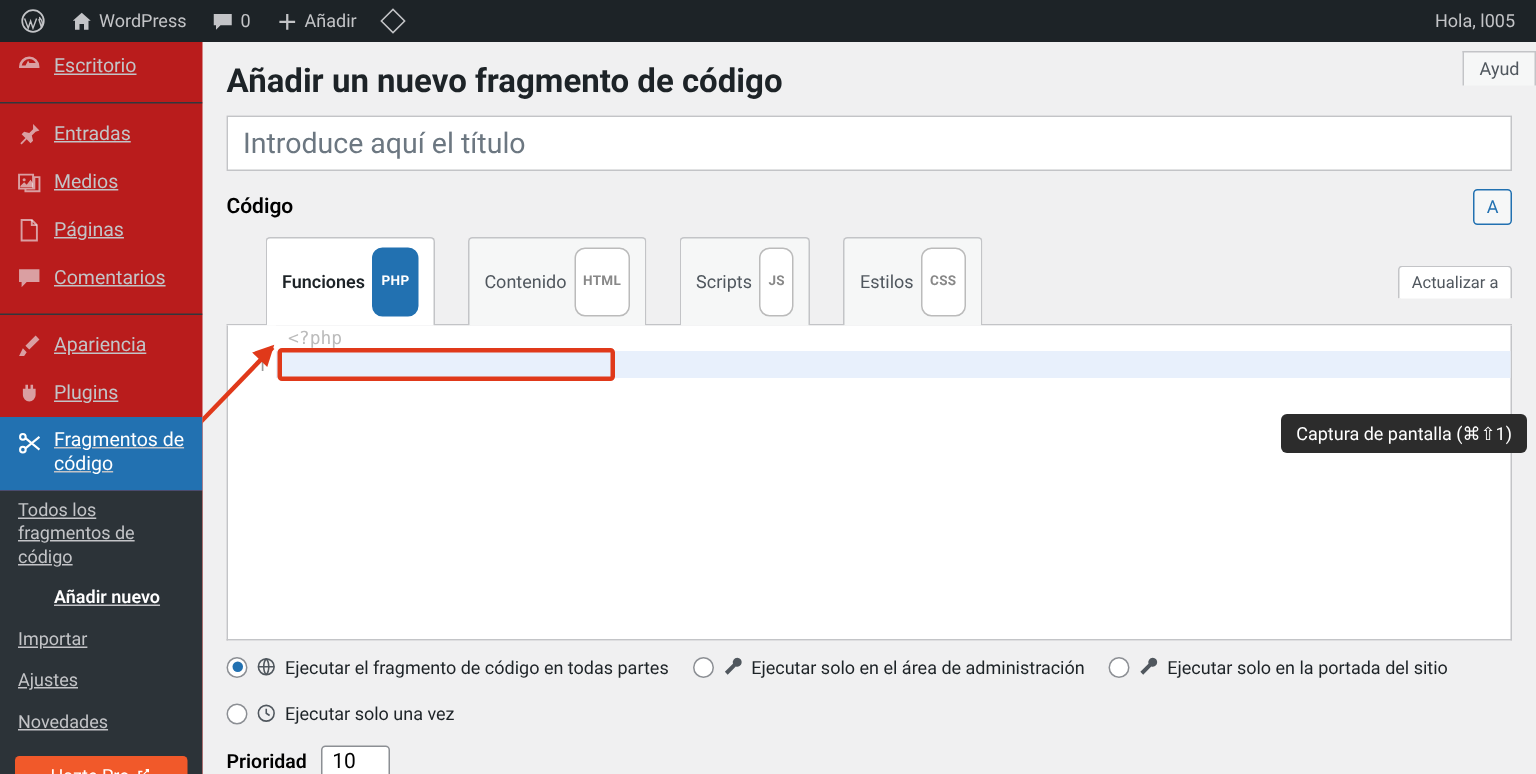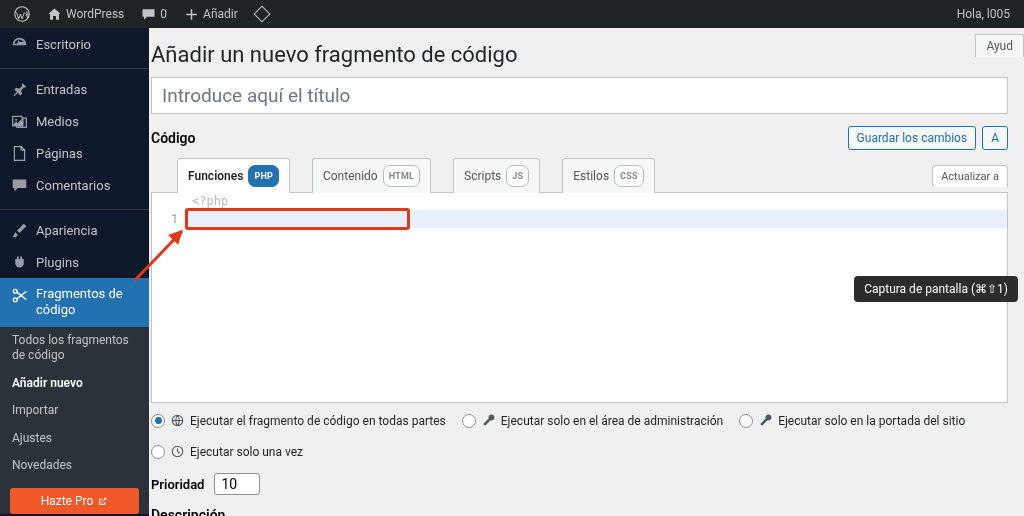--- a/index.html
+++ b/index.html
@@ -6,51 +6,51 @@
     body { width:1024px; height:516px; overflow:hidden; background:#f0f0f1; position:relative; }
 
     
     .toolbar { height:28px; background:#1d2327; color:#c3c4c7; display:flex; align-items:center; font-size:12px; padding:0 8px; justify-content:space-between; }
     .toolbar-left, .toolbar-right { display:flex; align-items:center; gap:4px; }
     .tb-item { display:flex; align-items:center; gap:4px; padding:0 6px; height:28px; cursor:pointer; }
     .tb-ico { width:16px; height:16px; display:inline-flex; align-items:center; justify-content:center; }
     .diamond { width:12px; height:12px; border:1.5px solid #c3c4c7; transform:rotate(45deg); }
 
     
-    .sidebar { position:absolute; left:0; top:28px; bottom:0; width:149px; background:#0f172a; color:#c3c4c7; font-size:13px; overflow:hidden; }
+    .sidebar { position:absolute; left:0; top:28px; bottom:0; width:135px; background:#b91c1c; color:#c3c4c7; font-size:13px; overflow:hidden;text-decoration:underline; }
     .menu { list-style:none; }
     .mi { display:flex; align-items:center; gap:8px; padding:7px 8px 7px 10px; cursor:pointer; position:relative; }
     .mi.current { background:#2271b1; color:#fff; }
     .mi .ico { width:18px; height:18px; display:inline-flex; align-items:center; justify-content:center; color:rgba(240,246,252,.6); flex:0 0 18px; }
     .mi.current .ico { color:#fff; }
     .mi.multiline { align-items:flex-start; padding-top:8px; padding-bottom:8px; }
     .mi.multiline .label { line-height:1.25; }
     .sep { height:5px; border-bottom:1px solid #32373c; margin:4px 0; }
     .sub { background:#2c3338; font-size:12px; }
     .sub .si { padding:6px 10px 6px 12px; color:#c3c4c7; cursor:pointer; line-height:1.3; }
-    .sub .si.current { color:#fff; font-weight:600; }
+    .sub .si.current { color:#fff; font-weight:600;margin-left:24px; }
     .pro { margin:8px 10px; background:#f1592a; color:#fff; border-radius:3px; padding:6px 6px; text-align:center; font-size:12px; display:flex; align-items:center; justify-content:center; gap:4px; cursor:pointer; }
     .ext { width:11px; height:11px; }
 
     
     .content { position:absolute; left:135px; right:0; top:28px; bottom:0; padding:0 16px 16px 16px; overflow:hidden; }
     .help-btn { position:absolute; right:0; top:6px; background:#f6f7f7; border:1px solid #c3c4c7; border-bottom:none; padding:4px 10px; font-size:12px; color:#50575e; border-radius:0; cursor:pointer; }
-    h1 { font-size:22px; font-weight:400; color:#1d2327; padding:14px 0 10px; }
+    h1 { font-size:22px; font-weight:700; color:#1d2327; padding:14px 0 10px; }
     .title-input { width:100%; font-size:19px; padding:6px 10px; border:1px solid #c3c4c7; background:#fff; color:#1d2327; }
     .title-input::placeholder { color:#6c7781; }
 
     .sec-head { display:flex; align-items:center; justify-content:space-between; margin:12px 0 8px; }
     .sec-head h3 { font-size:14px; font-weight:600; }
     .btn-row { display:flex; gap:6px; }
     .btn { font-size:12px; border:1px solid #2271b1; color:#2271b1; background:#f6f7f7; padding:4px 8px; border-radius:3px; cursor:pointer; }
 
     .tabs-row { display:flex; align-items:center; border-bottom:1px solid #c3c4c7; gap:6px; padding-left:10px; }
     .tab { display:flex; align-items:center; gap:5px; border:1px solid #c3c4c7; border-bottom:none; background:#f6f7f7; color:#50575e; padding:6px 10px; font-size:12px; border-radius:3px 3px 0 0; cursor:pointer; margin-bottom:-1px;margin-left:16px; }
     .tab.active { background:#fff; font-weight:600; color:#1d2327; }
-    .badge { font-size:9px; font-weight:700; padding:5px 5px; border-radius:7px; border:1px solid #bbb; color:#888; background:#fff; letter-spacing:.2px; }
+    .badge { font-size:9px; font-weight:700; padding:17px 5px; border-radius:7px; border:1px solid #bbb; color:#888; background:#fff; letter-spacing:.2px; }
     .tab.active .badge { background:#2271b1; color:#fff; border-color:#2271b1; }
     .spacer { flex:1; }
     .upgrade-pill { font-size:11px; background:#fff; border:1px solid #c3c4c7; color:#50575e; padding:4px 8px; border-radius:3px 3px 0 0; border-bottom:none; margin-bottom:-1px; cursor:pointer; }
 
     .editor { background:#fff; border:1px solid #c3c4c7; border-top:none; height:210px; position:relative; }
     .gutter { position:absolute; left:0; top:0; width:32px; height:100%; background:#fff; text-align:right; padding-right:6px; font-family:Menlo,Consolas,monospace; font-size:12px; color:#999; padding-top:2px; }
     .line-hint { position:absolute; left:40px; top:0; font-family:Menlo,Consolas,monospace; color:#bbb; font-size:12px; line-height:17px; }
     .line1 { position:absolute; left:32px; top:17px; right:0; height:18px; background:#e8f0fc; }
     .red-box { position:absolute; left:33px; top:15px; width:225px; height:22px; border:3px solid #e0391a; border-radius:3px; }
     .red-arrow { position:absolute; width:110px; height:3px; background:#e0391a; transform-origin:left center; }
@@ -210,21 +210,20 @@
 </div>
 
 <div class="content">
   <div class="help-btn"><span>Ayud</span></div>
   <h1>Añadir un nuevo fragmento de código</h1>
   <input class="title-input" type="text" placeholder="Introduce aquí el título" style="">
 
   <div class="sec-head">
     <h3>Código</h3>
     <div class="btn-row">
-      <button class="btn">Guardar los cambios</button>
       <button class="btn">A</button>
     </div>
   </div>
 
   <div class="tabs-row">
     <div class="tab active">
         <span>Funciones</span>
         <span class="badge">PHP</span>
       </div>
     <div class="tab">

